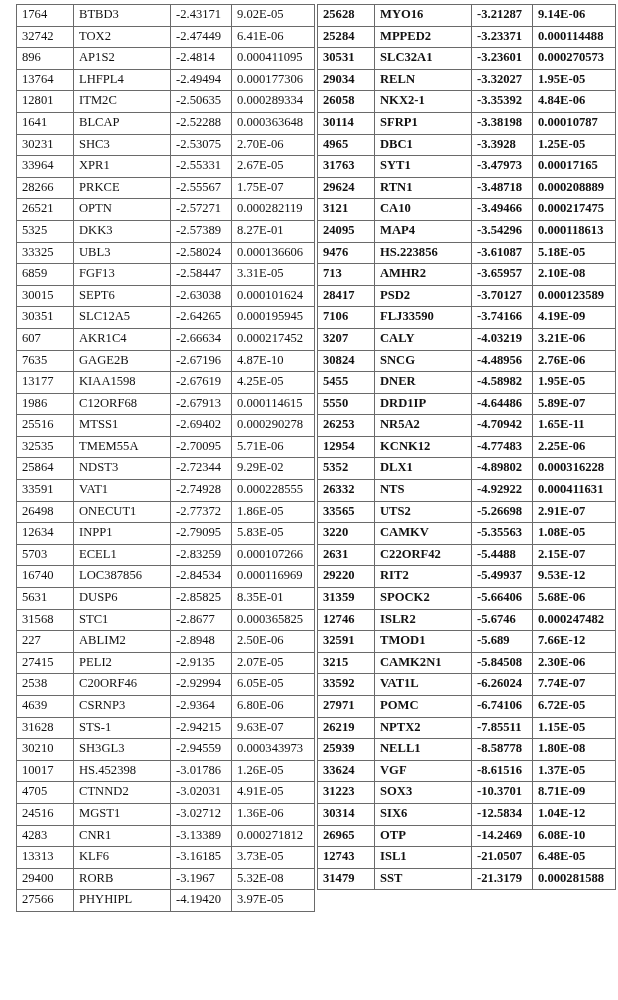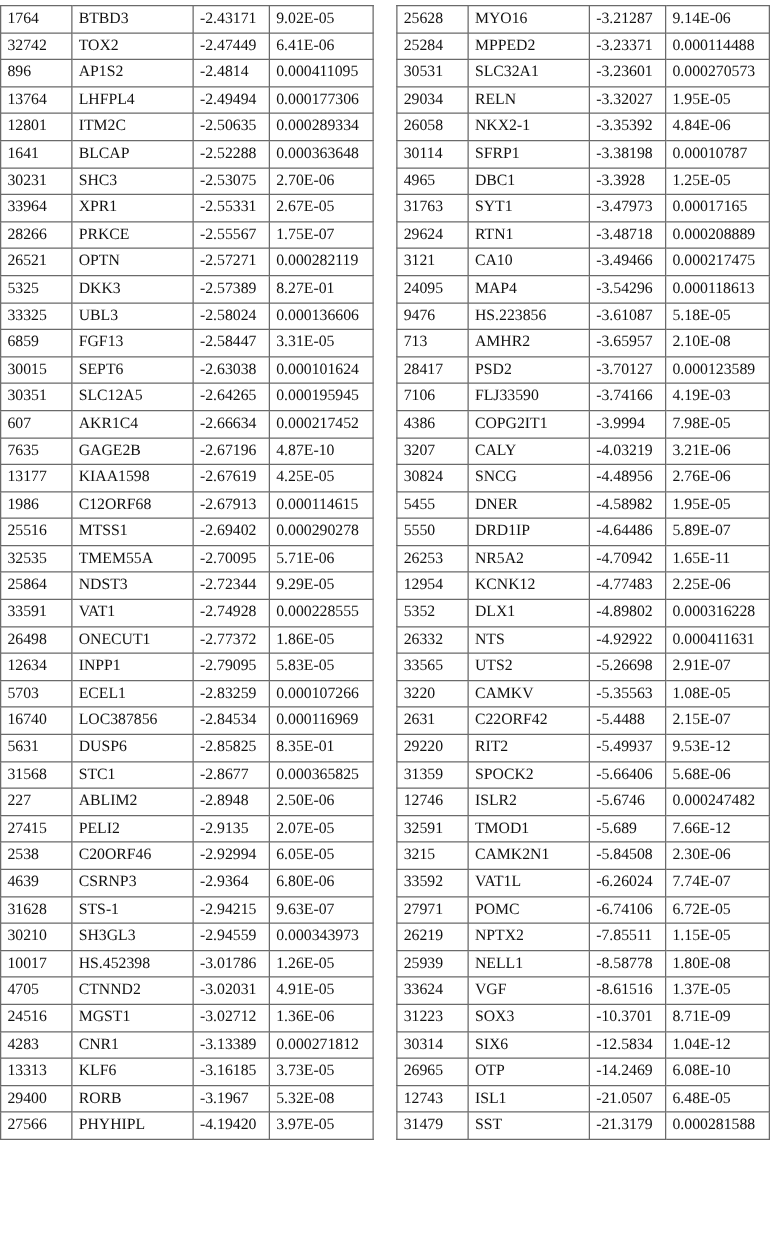--- a/index.html
+++ b/index.html
@@ -2,22 +2,22 @@
 <html><head>
 <meta charset="utf-8">
 <style>
   html, body { margin: 0; padding: 0; background: #ffffff; }
   body { width: 618px; height: 1000px; position: relative; overflow: hidden;
          font-family: "Liberation Serif", "DejaVu Serif", serif; color: #111; }
   table.gt { position: absolute; border-collapse: collapse; table-layout: fixed; }
   table.gt td { border: 1px solid #6a6a6a; height: 21.6px; padding: 0 0 0 5px;
                 font-size: 12.6px; line-height: 14px; vertical-align: top;
                 padding-top: 2px; white-space: nowrap; overflow: hidden; box-sizing: border-box; }
-  #left-table { left: 0; top: 4px; width: 298px; padding-left: 44px; }
-  #right-table { left: 317px; top: 4px; width: 298px; }
+  #left-table { left: 16px; top: 4px; width: 298px; padding-left: 44px; }
+  #right-table { left: 317px; top: 4px; width: 298px; font-weight: bold; }
   col.c1 { width: 57px; } col.c2 { width: 97px; } col.c3 { width: 61px; } col.c4 { width: 83px; }
 </style>
 </head>
 <body>
 
 <table id="left-table" class="gt">
   <colgroup>
       <col class="c1">
       <col class="c2">
       <col class="c3">
@@ -147,21 +147,21 @@
       <tr>
         <td>32535</td>
         <td>TMEM55A</td>
         <td>-2.70095</td>
         <td>5.71E-06</td>
       </tr>
       <tr>
         <td>25864</td>
         <td>NDST3</td>
         <td>-2.72344</td>
-        <td>9.29E-05</td>
+        <td>9.29E-02</td>
       </tr>
       <tr>
         <td>33591</td>
         <td>VAT1</td>
         <td>-2.74928</td>
         <td>0.000228555</td>
       </tr>
       <tr>
         <td>26498</td>
         <td>ONECUT1</td>
@@ -368,27 +368,21 @@
       <tr>
         <td>28417</td>
         <td>PSD2</td>
         <td>-3.70127</td>
         <td>0.000123589</td>
       </tr>
       <tr>
         <td>7106</td>
         <td>FLJ33590</td>
         <td>-3.74166</td>
-        <td>4.19E-03</td>
-      </tr>
-      <tr>
-        <td>4386</td>
-        <td>COPG2IT1</td>
-        <td>-3.9994</td>
-        <td>7.98E-05</td>
+        <td>4.19E-09</td>
       </tr>
       <tr>
         <td>3207</td>
         <td>CALY</td>
         <td>-4.03219</td>
         <td>3.21E-06</td>
       </tr>
       <tr>
         <td>30824</td>
         <td>SNCG</td>

